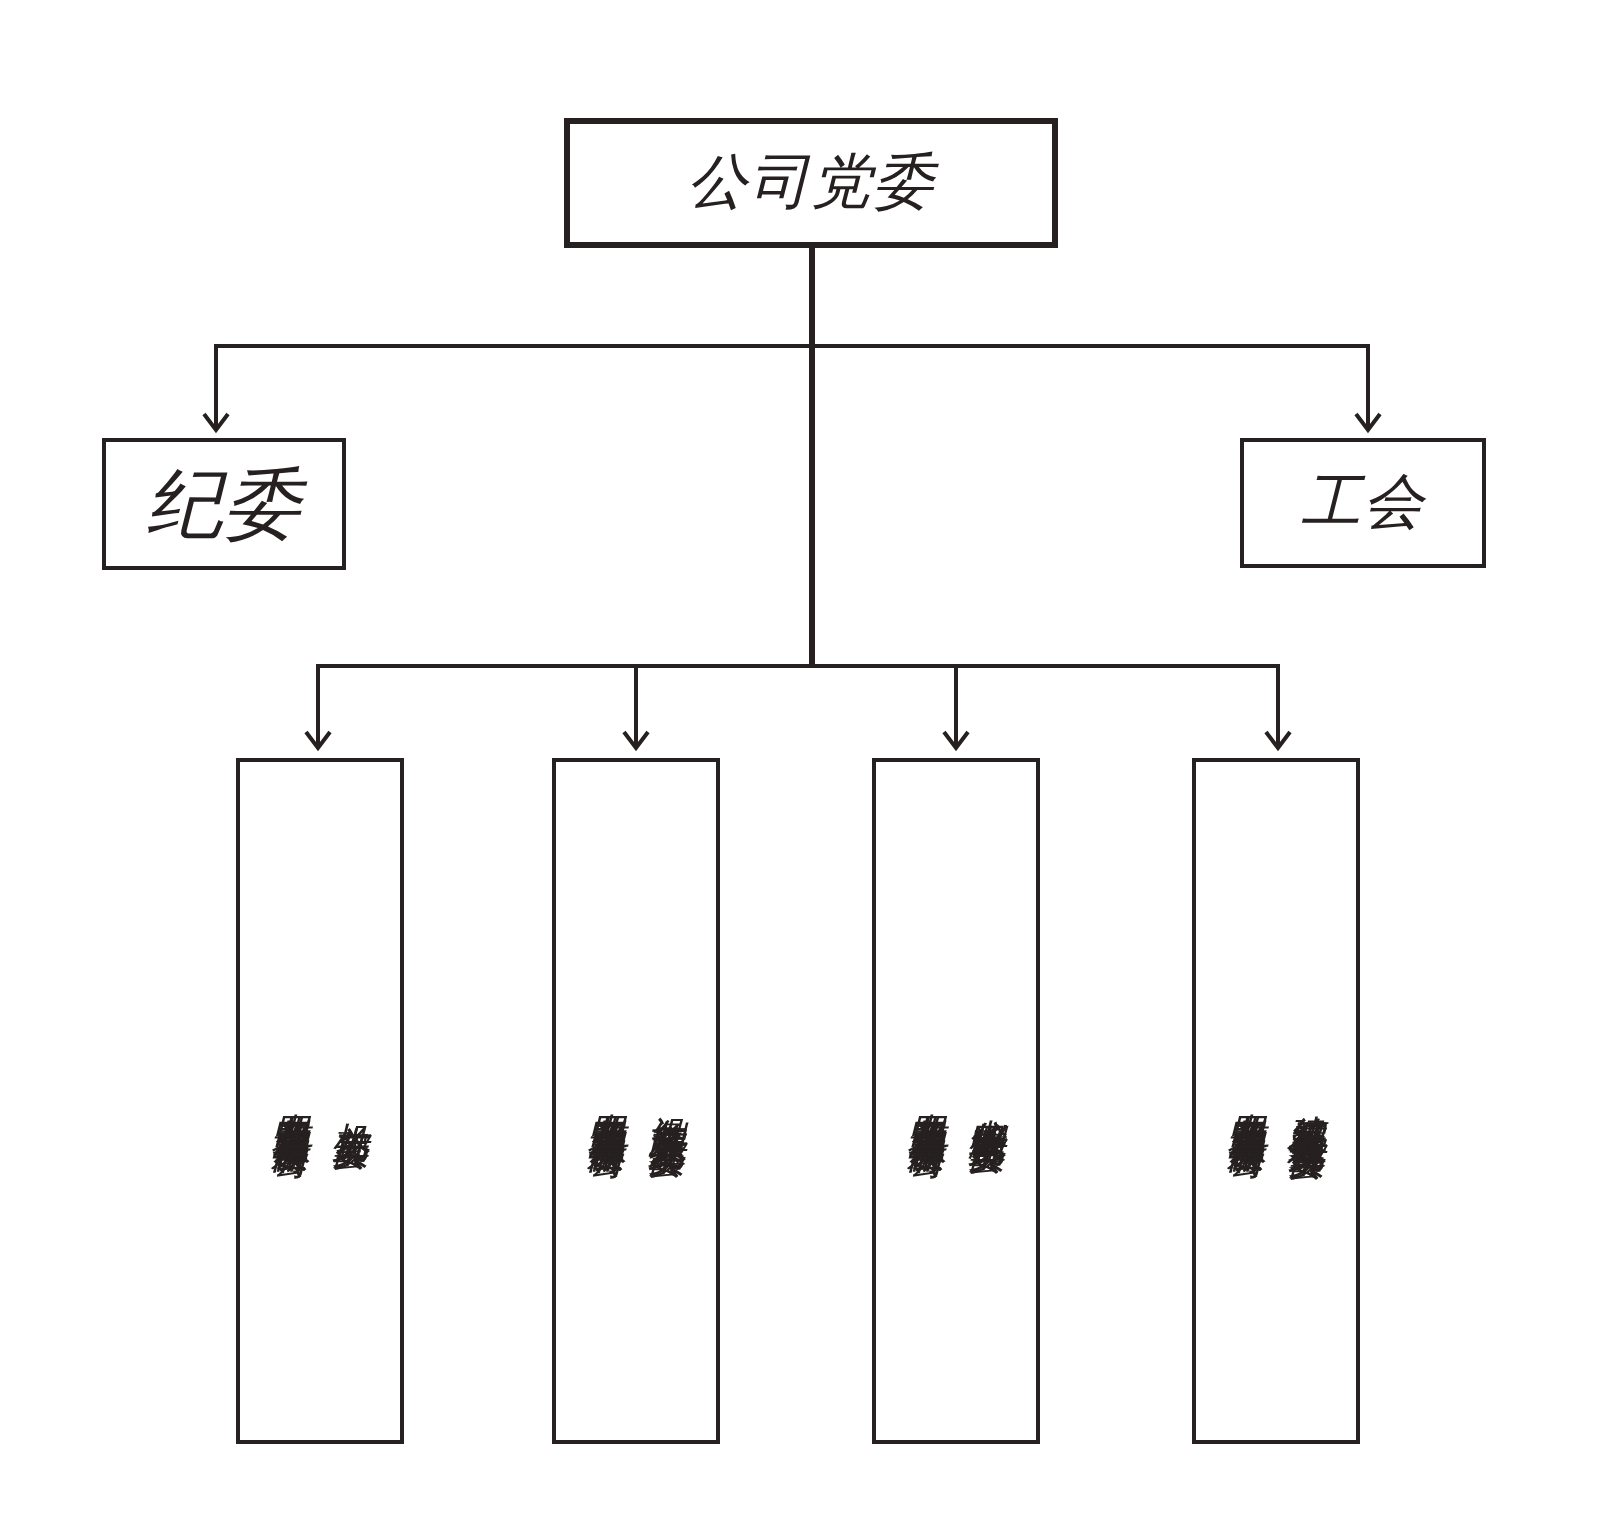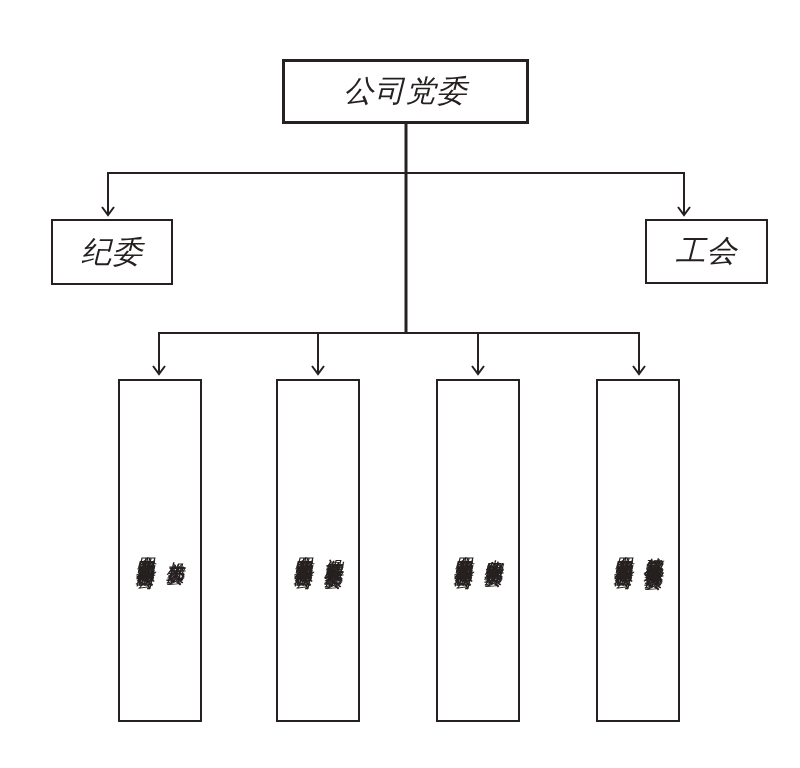--- a/index.html
+++ b/index.html
@@ -34,22 +34,22 @@
     display: flex;
     align-items: center;
     justify-content: center;
     font-style: italic;
   }
   .node-root {
     left: 282px; top: 59px; width: 247px; height: 65px;
     border-width: 3px;
     font-size: 30px; letter-spacing: 1px;
   }
-  .node-left  { left: 51px;  top: 219px; width: 122px; height: 66px; font-size: 30px; letter-spacing: 1px; }
-  .node-right { left: 620px; top: 219px; width: 123px; height: 65px; font-size: 30px; letter-spacing: 1px; margin-left: 25px; }
+  .node-left  { left: 51px;  top: 219px; width: 122px; height: 66px; font-size: 38px; letter-spacing: 1px; }
+  .node-right { left: 620px; top: 219px; width: 123px; height: 65px; font-size: 30px; letter-spacing: 1px; }
 
   .node-branch {
     top: 379px; width: 84px; height: 343px;
     flex-direction: row;
     gap: 12px;
   }
   .branch-1 { left: 118px; }
   .branch-2 { left: 276px; }
   .branch-3 { left: 436px; }
   .branch-4 { left: 596px; }

